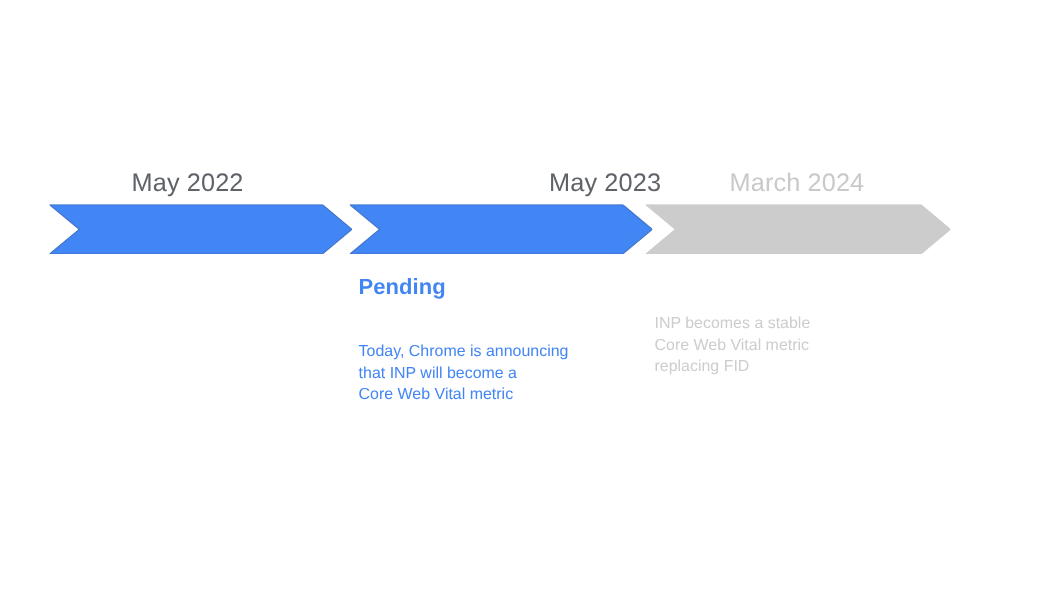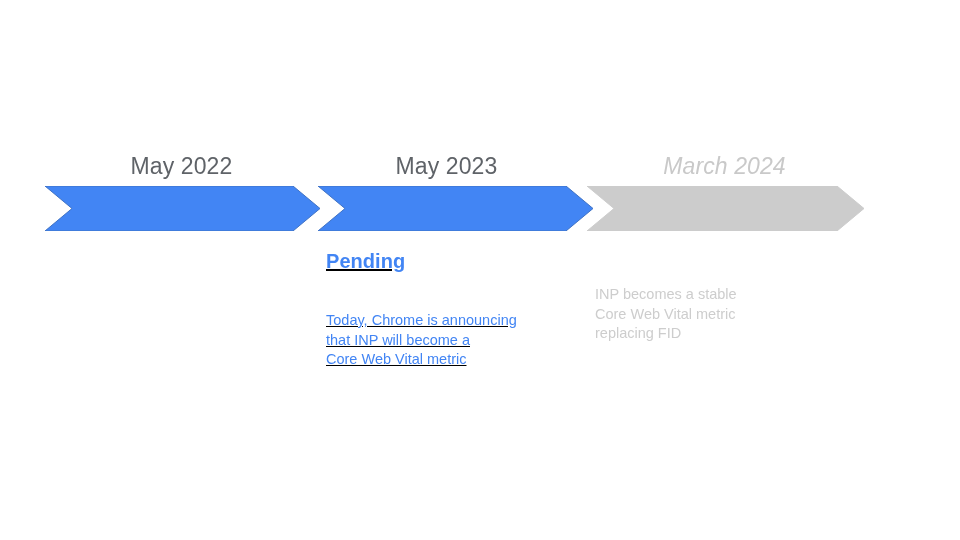--- a/index.html
+++ b/index.html
@@ -31,23 +31,23 @@
   .date-label {
     position: absolute;
     top: 0;
     text-align: center;
     font-size: 23px;
     line-height: 30px;
     font-weight: 400;
     letter-spacing: 0.1px;
     white-space: nowrap;
   }
-  .date-label.d0 { left: 45px;  width: 273px; }
-  .date-label.d1 { left: 310px; width: 273px; }
-  .date-label.d2 { left: 587px; width: 275px; font-style: italic; }
+  .date-label.d0 { left: 34px;  width: 273px; }
+  .date-label.d1 { left: 328px; width: 273px; text-align: right; }
+  .date-label.d2 { left: 587px; width: 275px; }
 
   .date-active   { color: #5f6368; }
   .date-inactive { color: #c9c9c9; }
 
   
   .arrows-row {
     position: absolute;
     left: 0;
     top: 186px;
     width: 960px;
@@ -70,21 +70,21 @@
     top: 248px;
     width: 960px;
     height: 140px;
   }
   .col {
     position: absolute;
     top: 0;
     width: 260px;
   }
   .col.c0 { left: 51px; }
-  .col.c1 { left: 326px; text-decoration: underline; }
+  .col.c1 { left: 326px; }
   .col.c2 { left: 595px; }
 
   .col-heading {
     font-size: 20px;
     line-height: 26px;
     font-weight: 700;
     letter-spacing: 0.05px;
     margin: 0;
     padding: 0;
   }

